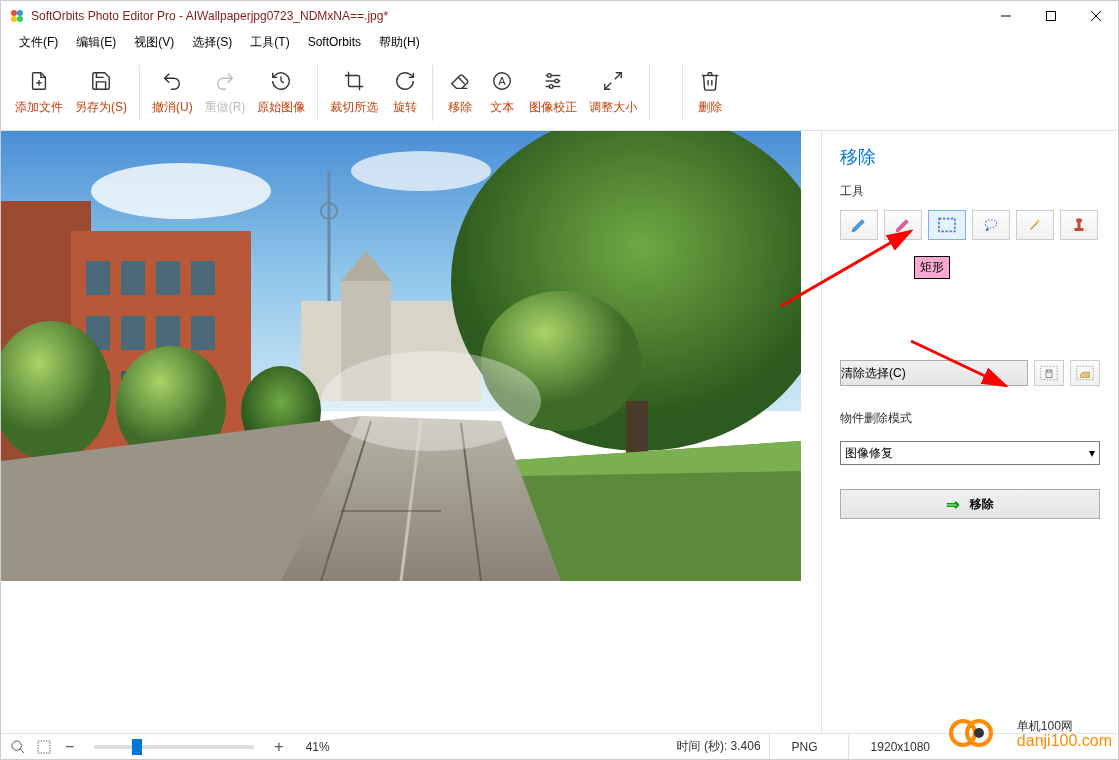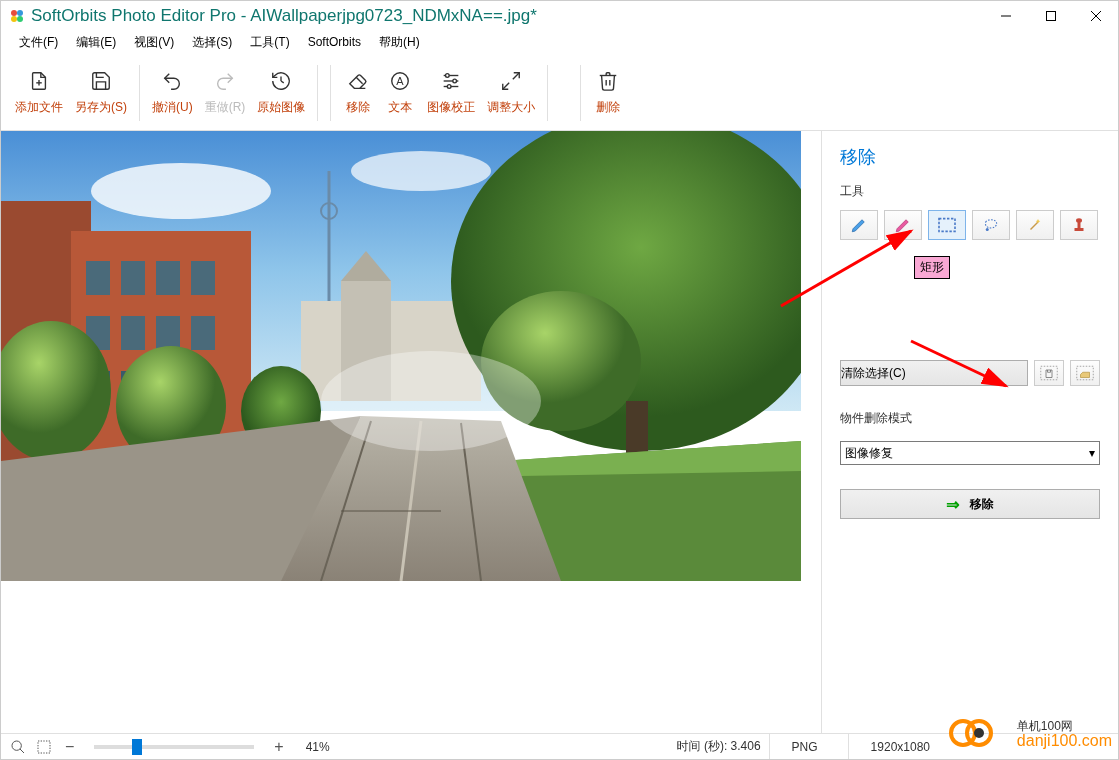--- a/index.html
+++ b/index.html
@@ -1,21 +1,21 @@
 <!DOCTYPE html>
 <html><head>
 <meta charset="utf-8">
 <style>
 * { margin:0; padding:0; box-sizing:border-box; font-family:"Microsoft YaHei","Segoe UI",sans-serif; font-size:12px; }
 body { width:1119px; height:760px; background:#fff; display:flex; flex-direction:column; border:1px solid #ccc; position:relative; overflow:hidden; }
 
 .titlebar { height:30px; display:flex; align-items:center; justify-content:space-between; padding:0 0 0 8px; background:#fff; }
 .titlebar-left { display:flex; align-items:center; gap:6px; }
 .app-icon { width:16px; height:16px; }
-.title-text { font-size:17px; color:#0f766e; }
+.title-text { font-size:12px; color:#7f1d1d; }
 .win-controls { display:flex; }
 .win-btn { width:45px; height:30px; display:flex; align-items:center; justify-content:center; color:#000; }
 
 .menubar { height:22px; display:flex; align-items:center; padding:0 10px; gap:2px; }
 .menu-item { padding:2px 8px; cursor:default; }
 
 .toolbar { height:78px; display:flex; align-items:center; padding:6px 8px 4px 8px; border-bottom:1px solid #e0e0e0; }
 .tool-group { display:flex; align-items:flex-start; }
 .tool-btn { display:flex; flex-direction:column; align-items:center; justify-content:flex-start; padding:4px 6px; gap:6px; cursor:default; min-width:42px; }
 .tool-icon { width:24px; height:24px; display:flex; align-items:center; justify-content:center; color:#333; }
@@ -150,20 +150,40 @@
             <path d="M3 12a9 9 0 1 0 2.64-6.36L3 8"></path>
             <polyline points="3 3 3 8 8 8"></polyline>
             <line x1="12" y1="7" x2="12" y2="12"></line>
             <line x1="12" y1="12" x2="15" y2="14"></line>
           </svg>
         </span>
       <span class="tool-label">原始图像</span>
     </div>
   </div>
   <div class="sep"></div>
+  <div class="tool-group">
+    <div class="tool-btn">
+      <span class="tool-icon">
+          <svg width="22" height="22" viewBox="0 0 24 24" fill="none" stroke="currentColor" stroke-width="1.5">
+            <path d="M6 2v14a2 2 0 0 0 2 2h14"></path>
+            <path d="M18 22V8a2 2 0 0 0-2-2H2"></path>
+          </svg>
+        </span>
+      <span class="tool-label">裁切所选</span>
+    </div>
+    <div class="tool-btn">
+      <span class="tool-icon">
+          <svg width="22" height="22" viewBox="0 0 24 24" fill="none" stroke="currentColor" stroke-width="1.5">
+            <path d="M21 12a9 9 0 1 1-3-6.7L21 8"></path>
+            <polyline points="21 3 21 8 16 8"></polyline>
+          </svg>
+        </span>
+      <span class="tool-label">旋转</span>
+    </div>
+  </div>
   <div class="sep"></div>
   <div class="tool-group">
     <div class="tool-btn">
       <span class="tool-icon">
           <svg width="22" height="22" viewBox="0 0 24 24" fill="none" stroke="currentColor" stroke-width="1.5">
             <path d="M20 20H8l-5-5 9-9a2 2 0 0 1 2.8 0l5.2 5.2a2 2 0 0 1 0 2.8L14 20"></path>
             <line x1="10" y1="8" x2="17" y2="15"></line>
           </svg>
         </span>
       <span class="tool-label">移除</span>

